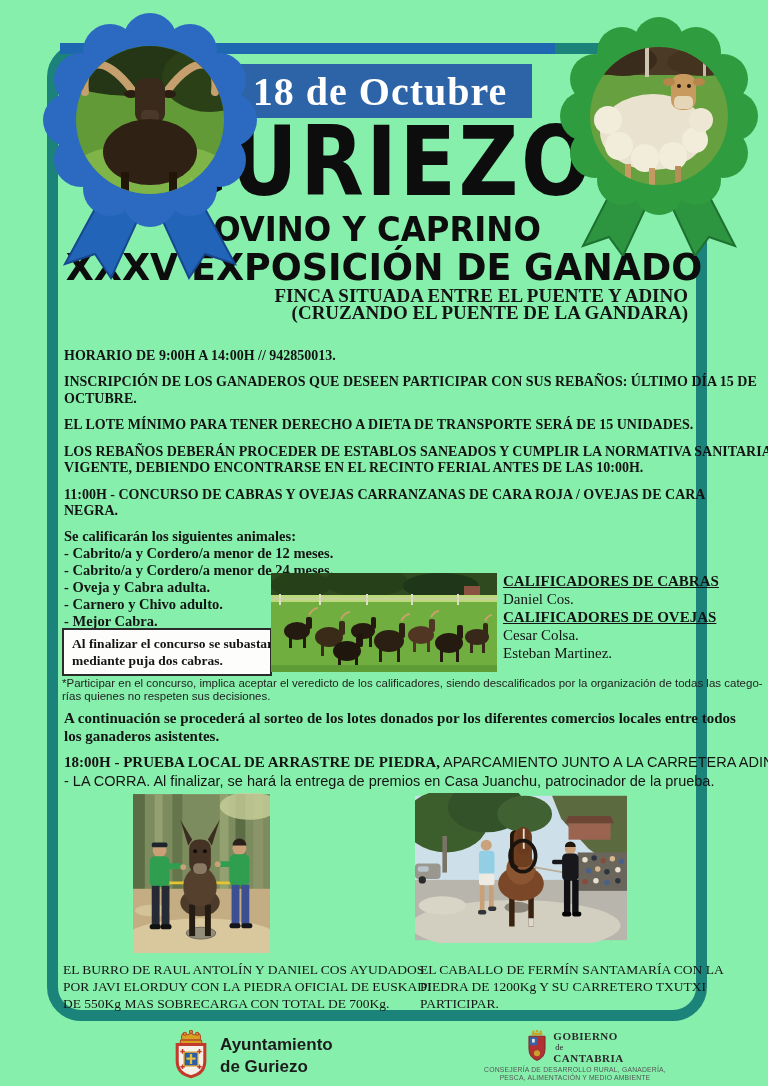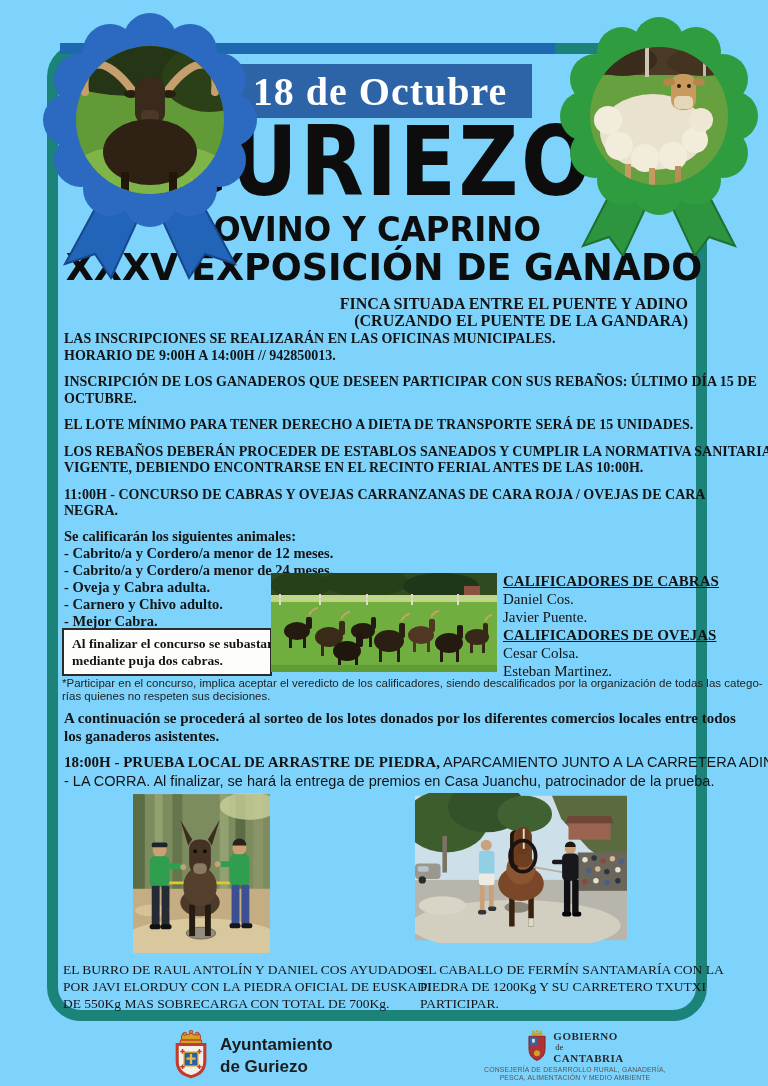--- a/index.html
+++ b/index.html
@@ -1,39 +1,39 @@
 <!DOCTYPE html>
 <html style="--teal: #1b837a; --band-blue: #1e68b2; --date-blue: #2d64a8; --ros-blue: #2b6ac0; --ros-green: #2f9c3f; --ink: #141414;"><head>
 <meta charset="utf-8">
 <style>
   :root{
     --teal:#1b837a; --band-blue:#1e68b2; --date-blue:#2d64a8;
     --ros-blue:#2b6ac0; --ros-green:#2f9c3f; --ink:#141414;
   }
   html,body{margin:0;padding:0;background:#ffffff;}
-  .page{position:relative;width:768px;height:1086px;background:#7dd3fc;overflow:hidden;
+  .page{position:relative;width:768px;height:1086px;background:#86efac;overflow:hidden;
         font-family:"Liberation Serif",serif;color:var(--ink);}
   .frame{position:absolute;left:47px;top:43px;width:660px;height:978px;box-sizing:border-box;
          border:11px solid var(--teal);border-radius:34px;z-index:1;}
   .top-band{position:absolute;left:60px;top:43px;width:495px;height:11px;background:var(--band-blue);z-index:2;}
   .rosette{position:absolute;z-index:3;}
   .rosette.left{left:35px;top:12px;width:230px;height:268px;}
   .rosette.right{left:553px;top:16px;width:212px;height:240px;}
   .date-box{position:absolute;left:228px;top:64px;width:304px;height:54px;background:var(--date-blue);
             color:#fff;display:flex;align-items:center;justify-content:center;z-index:2;
             font-weight:bold;font-size:40px;letter-spacing:1px;}
   .title{position:absolute;left:47px;top:120px;width:660px;text-align:center;z-index:2;
          font-family:"DejaVu Sans",sans-serif;font-weight:bold;font-size:96px;line-height:84px;
          letter-spacing:3px;transform:scaleX(.86);color:#0d0d0d;}
   .sub1{position:absolute;left:47px;top:209px;width:660px;text-align:center;z-index:2;
         font-family:"DejaVu Sans",sans-serif;font-weight:bold;font-size:34px;transform:scaleX(.95);color:#0d0d0d;}
   .sub2{position:absolute;left:40px;top:245px;width:688px;text-align:center;z-index:2;
         font-family:"DejaVu Sans",sans-serif;font-weight:bold;font-size:38px;transform:scaleX(.96);color:#0d0d0d;}
   .location{position:absolute;right:80px;top:287px;text-align:right;z-index:2;
-            font-weight:bold;font-size:16px;line-height:17px;margin-top:8px;}
+            font-weight:bold;font-size:19px;line-height:17px;}
   .nw{white-space:nowrap;}
   .body-col{position:absolute;left:64px;top:331px;width:628px;z-index:2;
             font-weight:bold;font-size:14px;line-height:16.5px;}
   .body-col p{margin:0 0 10px 0;}
   .animals{position:absolute;left:64px;top:528px;width:620px;z-index:2;font-weight:bold;
            font-size:14.5px;line-height:17px;}
   .auction-box{position:absolute;left:62px;top:628px;width:190px;z-index:2;border:2px solid #2a2a2a;
                padding:5px 8px;font-weight:bold;font-size:13.5px;line-height:17px;background:#fdfdfc;}
   .judges{position:absolute;left:503px;top:572px;width:196px;z-index:2;font-size:15px;line-height:18px;}
   .judges .hd{font-weight:bold;text-decoration:underline;}
@@ -164,21 +164,21 @@
   <div class="sub1">OVINO Y CAPRINO</div>
   <div class="sub2">XXXV EXPOSICIÓN DE GANADO</div>
 
   <div class="location">
     <div class="nw">FINCA SITUADA ENTRE EL PUENTE Y ADINO</div>
     <div class="nw">(CRUZANDO EL PUENTE DE LA GANDARA)</div>
   </div>
 
   <div class="body-col">
     <p>
-      <span class="nw">LAS INSCRIPCIONES SE REALIZARÁN EN LAS OFICINAS MUNICIPALES.</span><br>
+      <br>
       <span class="nw">HORARIO DE 9:00H A 14:00H // 942850013.</span>
     </p>
     <p>
       <span class="nw">INSCRIPCIÓN DE LOS GANADEROS QUE DESEEN PARTICIPAR CON SUS REBAÑOS: ÚLTIMO DÍA 15 DE</span><br>
       <span class="nw">OCTUBRE.</span>
     </p>
     <p>
       <span class="nw">EL LOTE MÍNIMO PARA TENER DERECHO A DIETA DE TRANSPORTE SERÁ DE 15 UNIDADES.</span>
     </p>
     <p>
@@ -272,21 +272,20 @@
           <rect x="86" y="60" width="6" height="14" rx="2"></rect>
         </g>
       <path d="M38,42 q4,-7 9,-7 M70,46 q4,-7 9,-7 M130,48 q4,-7 9,-7 M160,44 q4,-6 8,-6 M214,48 q3,-6 7,-6" stroke="#c9a26a" stroke-width="2" fill="none"></path>
     </g>
     <rect y="92" width="226" height="7" fill="#5e9c36"></rect>
   </svg>
 
   <div class="judges">
     <div class="hd nw">CALIFICADORES DE CABRAS</div>
     <div class="nw">Daniel Cos.</div>
-    <div class="nw">Javier Puente.</div>
     <div class="hd nw">CALIFICADORES DE OVEJAS</div>
     <div class="nw">Cesar Colsa.</div>
     <div class="nw">Esteban Martinez.</div>
   </div>
 
   <div class="footnote">
     <div class="nw">*Participar en el concurso, implica aceptar el veredicto de los calificadores, siendo descalificados por la organización de todas las catego-</div>
     <div class="nw">rías quienes no respeten sus decisiones.</div>
   </div>
 

